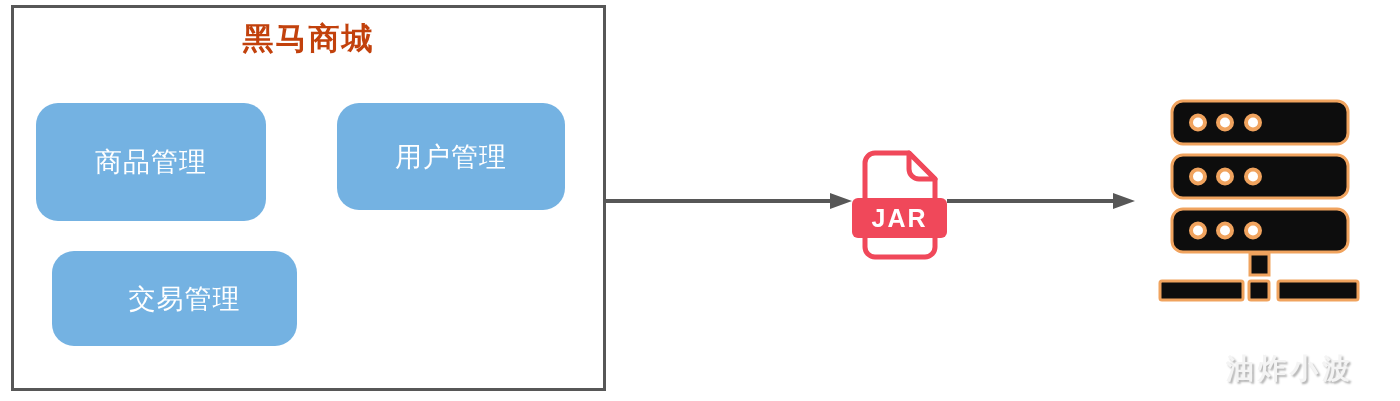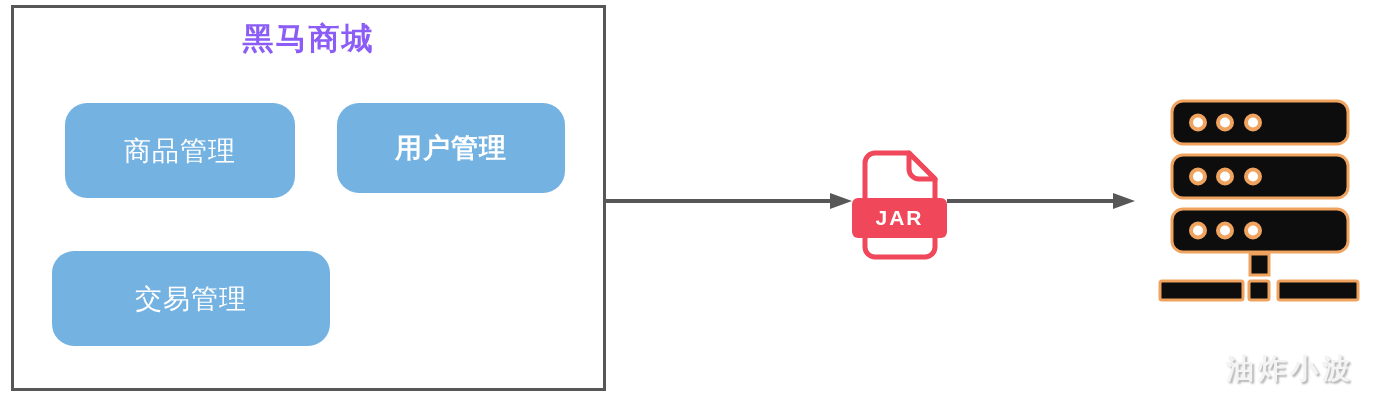--- a/index.html
+++ b/index.html
@@ -28,37 +28,37 @@
     background: #ffffff;
   }
   .mall-title {
     position: absolute;
     top: 10px;
     left: 0;
     width: 100%;
     text-align: center;
     font-size: 31px;
     font-weight: bold;
-    color: #8b5cf6;
+    color: #c2410c;
     letter-spacing: 2px;
   }
   .module {
     position: absolute;
     background: #74B2E2;
     border-radius: 22px;
     color: #ffffff;
     font-size: 27px;
     letter-spacing: 1px;
     display: flex;
     align-items: center;
     justify-content: center;
   }
-  .m0 { left: 51px;  top: 95px;  width: 230px; height: 95px; font-family: Liberation Serif, serif; }
-  .m1 { left: 323px; top: 95px;  width: 228px; height: 90px; font-weight: bold; }
-  .m2 { left: 38px;  top: 243px; width: 278px; height: 95px; }
+  .m0 { left: 22px;  top: 95px;  width: 230px; height: 118px; font-family: Liberation Serif, serif; }
+  .m1 { left: 323px; top: 95px;  width: 228px; height: 107px; }
+  .m2 { left: 38px;  top: 243px; width: 225px; height: 95px; padding-left: 20px; }
   .m3 { left: 323px; top: 243px; width: 228px; height: 95px; }
 
   
   .arrow { position: absolute; top: 191px; height: 20px; }
   .arrow-1 { left: 606px; width: 246px; }
   .arrow-2 { left: 947px; width: 188px; }
 
   
   .jar-icon {
     position: absolute;
@@ -74,21 +74,21 @@
     top: 48px;
     width: 95px;
     height: 40px;
     background: #F0485A;
     border-radius: 6px;
     display: flex;
     align-items: center;
     justify-content: center;
     color: #ffffff;
     font-weight: bold;
-    font-size: 21px;
+    font-size: 25px;
     letter-spacing: 2px;
   }
 
   
   .server-icon { position: absolute; left: 1158px; top: 98px; }
 
   
   .watermark {
     position: absolute;
     left: 1226px;

